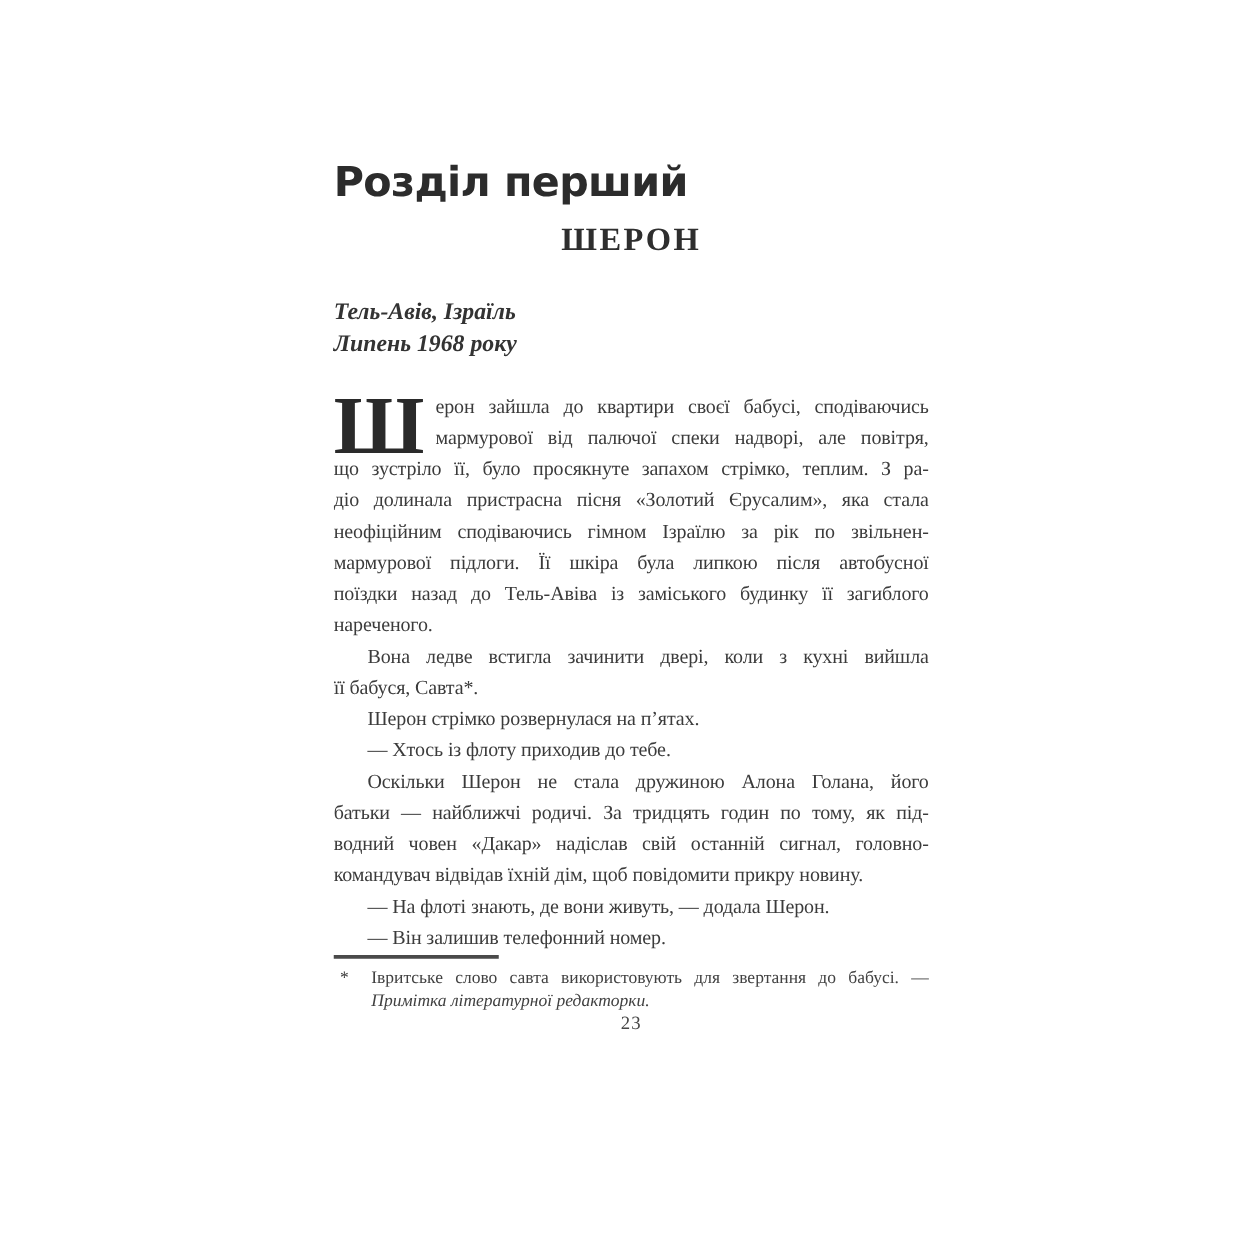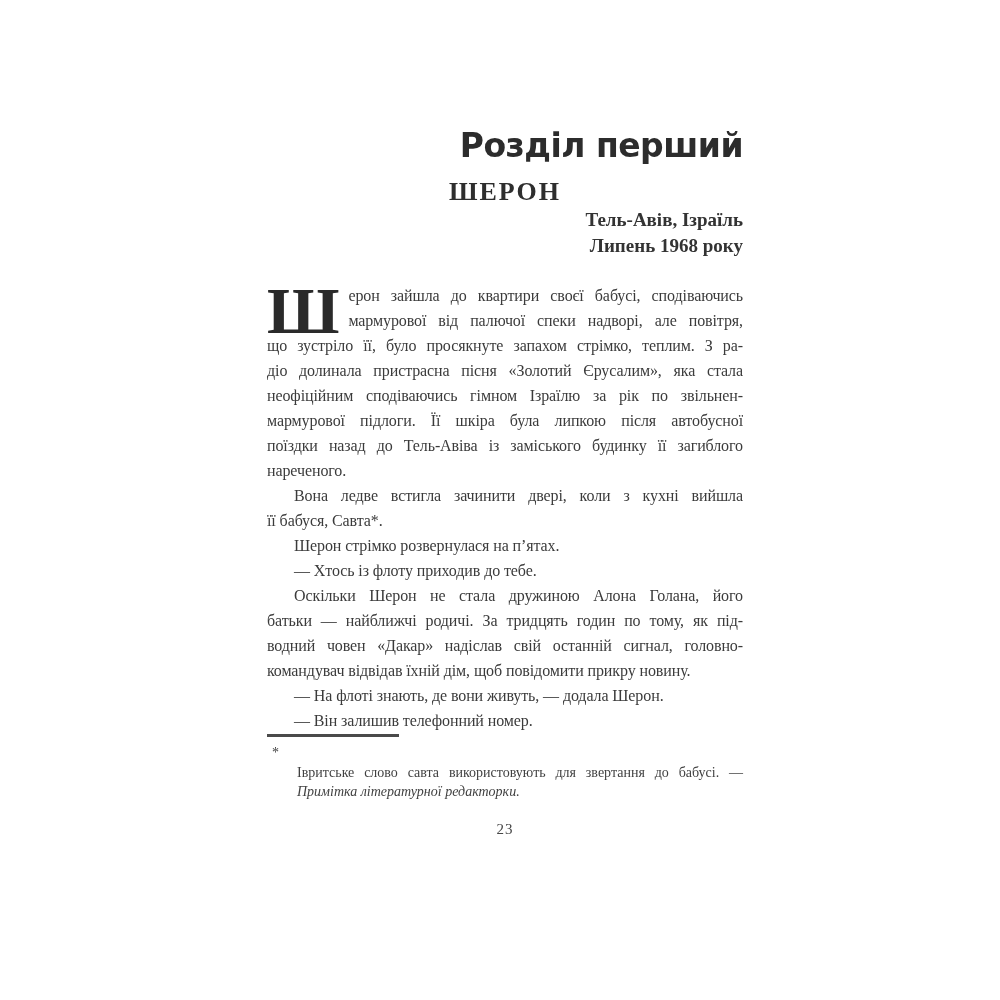--- a/index.html
+++ b/index.html
@@ -16,41 +16,43 @@
     font-family: "Liberation Serif", serif;
   }
   .column {
     position: absolute;
     left: 267px;
     top: 126px;
     width: 476px;
   }
   .chapter-heading {
     margin: 0;
-    text-align: right;
+    text-align: left;
     font-family: "DejaVu Sans", sans-serif;
     font-weight: 700;
     font-size: 33px;
     line-height: 40px;
     letter-spacing: -0.5px;
     color: #2c2c2c;
   }
   .chapter-title {
     margin: 11px 0 0 0;
     text-align: center;
     font-family: "Liberation Serif", serif;
     font-weight: 600;
     font-size: 26px;
     line-height: 30px;
     letter-spacing: 2px;
     color: #2e2e2e;
   }
   .dateline {
-    text-align: right;
+    margin-top: 30px;
+    text-align: left;
     font-family: "Liberation Serif", serif;
+    font-style: italic;
     font-weight: 700;
     font-size: 19px;
     line-height: 26px;
     color: #333333;
   }
   .body-text {
     margin-top: 24px;
     font-size: 16px;
     letter-spacing: -0.1px;
     color: #3b3b3b;
@@ -95,25 +97,24 @@
   }
   .fn-marker {
     width: 30px;
     flex: 0 0 30px;
     padding-left: 5px;
     box-sizing: border-box;
   }
   .fn-text {
     flex: 1;
     text-align: justify;
-    margin-top: 20px;
   }
   .fn-text em { font-style: italic; }
   .page-number {
-    margin-top: 20px;
+    margin-top: 0;
     text-align: center;
     font-size: 15px;
     letter-spacing: 1px;
     color: #474747;
   }
 </style>
 </head>
 <body>
 
 <div class="page">

